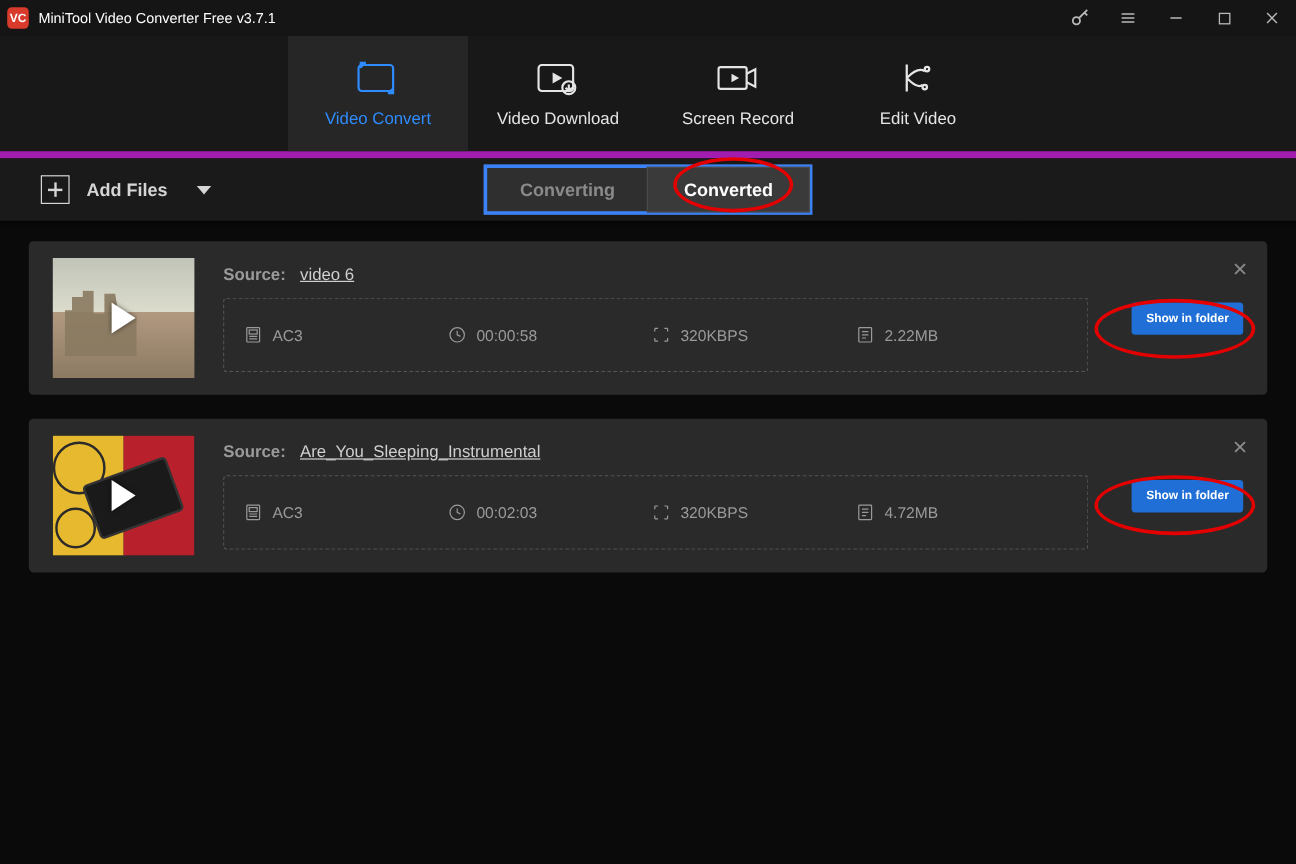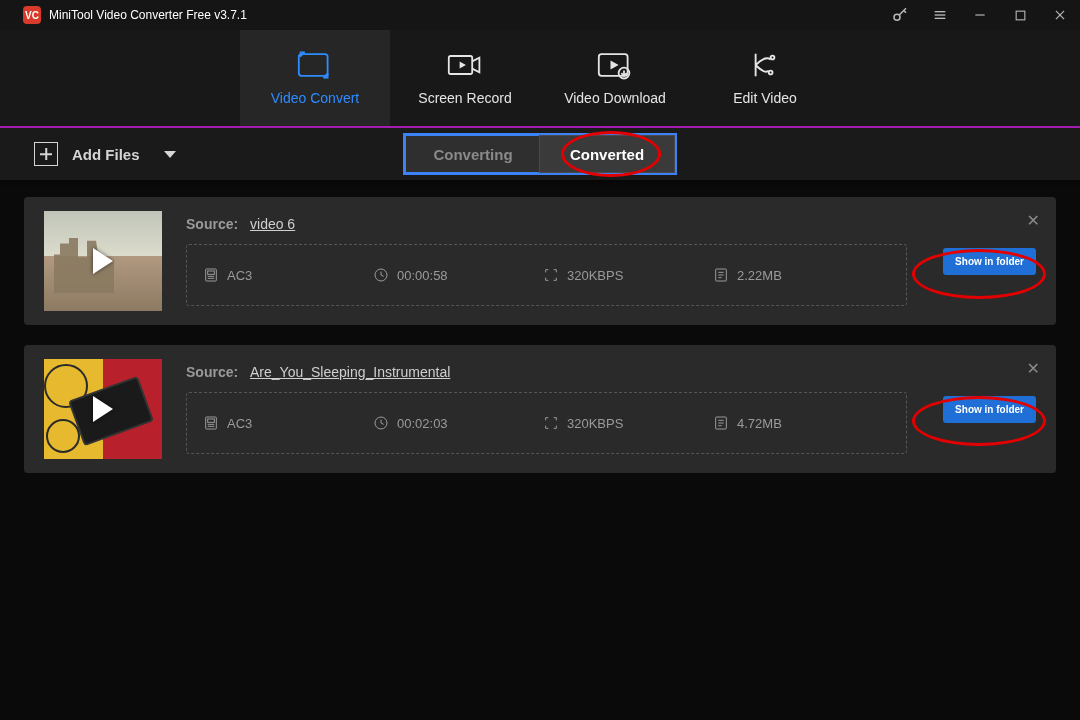--- a/index.html
+++ b/index.html
@@ -12,21 +12,21 @@
   background: #0a0a0a;
   color: #e0e0e0;
 }
 
 
 .titlebar {
   height: 30px;
   background: #151515;
   display: flex;
   align-items: center;
-  padding-left: 23px;
+  padding-left: 6px;
   font-size: 12px;
   color: #ffffff;
   position: relative;
 }
 .app-logo {
   width: 18px;
   height: 18px;
   background: #d83a2b;
   border-radius: 4px;
   margin-right: 8px;
@@ -53,21 +53,21 @@
   justify-content: center;
   color: #b9b9b9;
 }
 .key-icon { color: #e0a030; }
 
 
 .main-nav {
   height: 96px;
   background: #181818;
   display: flex;
-  border-bottom: 2px solid #a21caf;
+  border-bottom: 6px solid #a21caf;
 }
 .nav-spacer-left { width: 240px; }
 .nav-item {
   width: 150px;
   display: flex;
   flex-direction: column;
   align-items: center;
   justify-content: center;
   color: #e5e5e5;
   font-size: 14px;
@@ -312,34 +312,34 @@
     <svg width="36" height="30" viewBox="0 0 40 32">
         <rect x="2" y="4" width="32" height="24" rx="3"></rect>
         <path d="M8 2 L4 6 M30 30 L34 26" stroke-linecap="round"></path>
         <polyline points="4,6 4,2 8,2"></polyline>
         <polyline points="34,26 34,30 30,30"></polyline>
       </svg>
     <span>Video Convert</span>
   </div>
   <div class="nav-item">
     <svg width="36" height="30" viewBox="0 0 40 32">
-        <rect x="2" y="6" width="26" height="20" rx="2"></rect>
-        <polygon points="14,12 14,20 21,16" fill="#e5e5e5" stroke="none"></polygon>
-        <path d="M28 12 L36 8 L36 24 L28 20"></path>
-      </svg>
-    <span>Screen Record</span>
-  </div>
-  <div class="nav-item">
-    <svg width="36" height="30" viewBox="0 0 40 32">
         <rect x="2" y="4" width="32" height="24" rx="3"></rect>
         <polygon points="15,11 15,21 24,16" fill="#e5e5e5" stroke="none"></polygon>
         <circle cx="30" cy="25" r="6"></circle>
         <path d="M30 22 L30 28 M27 25 L30 28 L33 25"></path>
       </svg>
     <span>Video Download</span>
+  </div>
+  <div class="nav-item">
+    <svg width="36" height="30" viewBox="0 0 40 32">
+        <rect x="2" y="6" width="26" height="20" rx="2"></rect>
+        <polygon points="14,12 14,20 21,16" fill="#e5e5e5" stroke="none"></polygon>
+        <path d="M28 12 L36 8 L36 24 L28 20"></path>
+      </svg>
+    <span>Screen Record</span>
   </div>
   <div class="nav-item">
     <svg width="32" height="30" viewBox="0 0 32 32">
         <path d="M6 4 L6 28 M6 16 Q 16 6 22 10 M6 16 Q 16 26 20 22"></path>
         <circle cx="24" cy="8" r="2"></circle>
         <circle cx="22" cy="24" r="2"></circle>
       </svg>
     <span>Edit Video</span>
   </div>
 </div>

